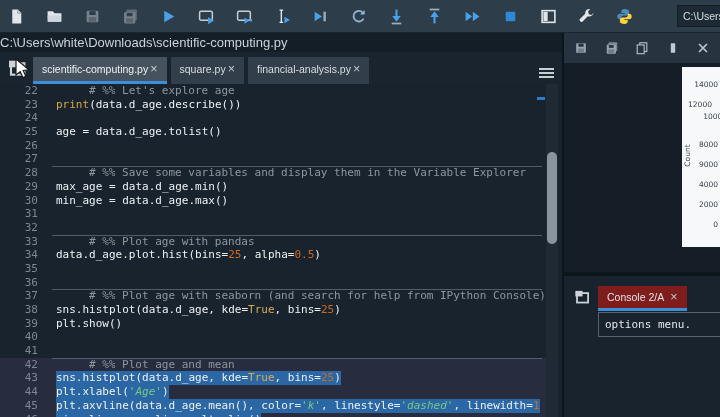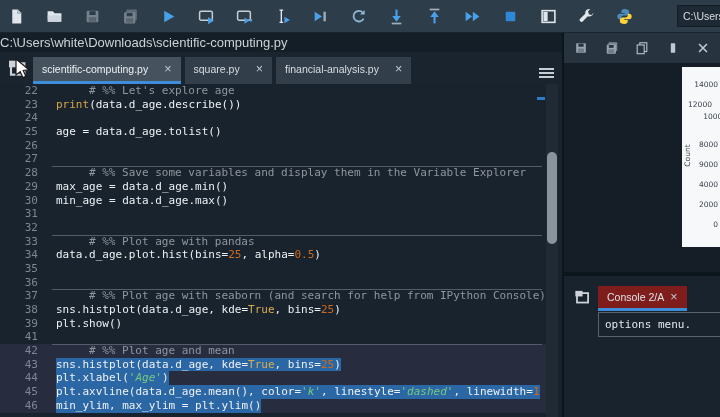--- a/index.html
+++ b/index.html
@@ -17,21 +17,21 @@
     padding-left:5px;white-space:nowrap;overflow:hidden;}
 
   
   #path-bar{position:absolute;top:33px;left:0;width:562px;height:19px;background:#141e27;
     color:#ccd2d7;font-size:13px;line-height:19px;box-sizing:border-box;white-space:nowrap;}
 
   
   #tab-bar{position:absolute;top:52px;left:0;width:562px;height:32px;background:#1a242e;
     display:flex;align-items:flex-end;}
   #browse-tabs-btn{width:24px;height:22px;margin:0 4px 5px 5px;display:flex;align-items:center;justify-content:center;}
-  .tab{height:27px;display:flex;align-items:center;gap:16px;padding:0 9px;background:#323e49;
+  .tab{height:27px;display:flex;align-items:center;gap:2px;padding:0 9px;background:#323e49;
     color:#d9dee2;font-size:10.5px;margin-right:4px;border-bottom:3px solid transparent;box-sizing:border-box;white-space:nowrap;}
   .tab.active{background:#46535f;border-bottom-color:#3d8ed8;color:#eef1f3;}
   .tab-close{font-size:12.5px;color:#c3cad0;line-height:10px;}
   #tab-menu-btn{margin-left:auto;margin-right:8px;margin-bottom:10px;width:15px;height:10px;}
 
   
   #editor{position:absolute;top:84px;left:0;width:558px;height:333px;background:#19232d;
     font-family:"DejaVu Sans Mono","Liberation Mono",monospace;font-size:11px;overflow:hidden;}
   .crow{height:13.7px;line-height:13.7px;position:relative;display:flex;white-space:pre;}
   .crow.cell{background:#272c3f;}
@@ -243,20 +243,21 @@
       <div class="crow"><span class="lnum">30</span><span class="codeln"><span class="tok-n">min_age = data.d_age.max()</span></span></div>
       <div class="crow"><span class="lnum">31</span><span class="codeln"></span></div>
       <div class="crow"><span class="lnum">32</span><span class="codeln"></span></div>
       <div class="crow"><div class="cellsep"></div><span class="lnum">33</span><span class="codeln"><span class="tok-c"># %% Plot age with pandas</span></span></div>
       <div class="crow"><span class="lnum">34</span><span class="codeln"><span class="tok-n">data.d_age.plot.hist(bins=</span><span class="tok-d">25</span><span class="tok-n">, alpha=</span><span class="tok-d">0.5</span><span class="tok-n">)</span></span></div>
       <div class="crow"><span class="lnum">35</span><span class="codeln"></span></div>
       <div class="crow"><span class="lnum">36</span><span class="codeln"></span></div>
       <div class="crow"><div class="cellsep"></div><span class="lnum">37</span><span class="codeln"><span class="tok-c"># %% Plot age with seaborn (and search for help from IPython Console)</span></span></div>
       <div class="crow"><span class="lnum">38</span><span class="codeln"><span class="tok-n">sns.histplot(data.d_age, kde=</span><span class="tok-k">True</span><span class="tok-n">, bins=</span><span class="tok-d">25</span><span class="tok-n">)</span></span></div>
       <div class="crow"><span class="lnum">39</span><span class="codeln"><span class="tok-n">plt.show()</span></span></div>
+      <div class="crow"><span class="lnum">40</span><span class="codeln"></span></div>
       <div class="crow"><span class="lnum">41</span><span class="codeln"></span></div>
       <div class="crow cell"><div class="cellsep"></div><span class="lnum">42</span><span class="codeln"><span class="tok-c"># %% Plot age and mean</span></span></div>
       <div class="crow cell"><span class="lnum">43</span><span class="codeln sel"><span class="tok-n">sns.histplot(data.d_age, kde=</span><span class="tok-k">True</span><span class="tok-n">, bins=</span><span class="tok-d">25</span><span class="tok-n">)</span></span></div>
       <div class="crow cell"><span class="lnum">44</span><span class="codeln sel"><span class="tok-n">plt.xlabel(</span><span class="tok-s">'Age'</span><span class="tok-n">)</span></span></div>
       <div class="crow cell"><span class="lnum">45</span><span class="codeln sel"><span class="tok-n">plt.axvline(data.d_age.mean(), color=</span><span class="tok-s">'k'</span><span class="tok-n">, linestyle=</span><span class="tok-s">'dashed'</span><span class="tok-n">, linewidth=</span><span class="tok-d">1</span></span></div>
       <div class="crow cell"><span class="lnum">46</span><span class="codeln sel"><span class="tok-n">min_ylim, max_ylim = plt.ylim()</span></span></div>
     </div>
 </div>
 <div id="scrollflag-marker"></div>
 <div id="edit-scrollbar">

